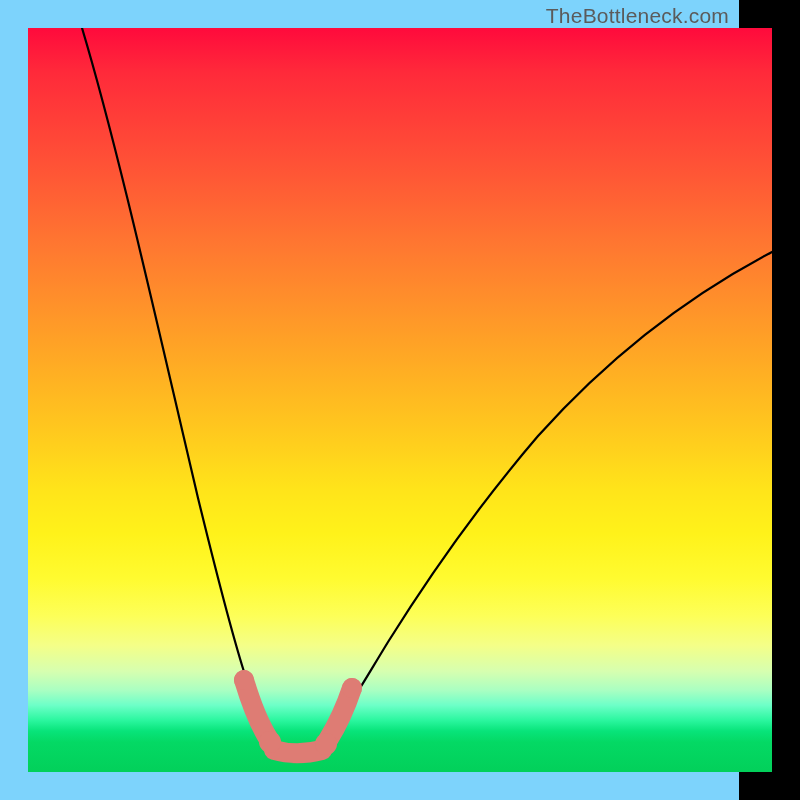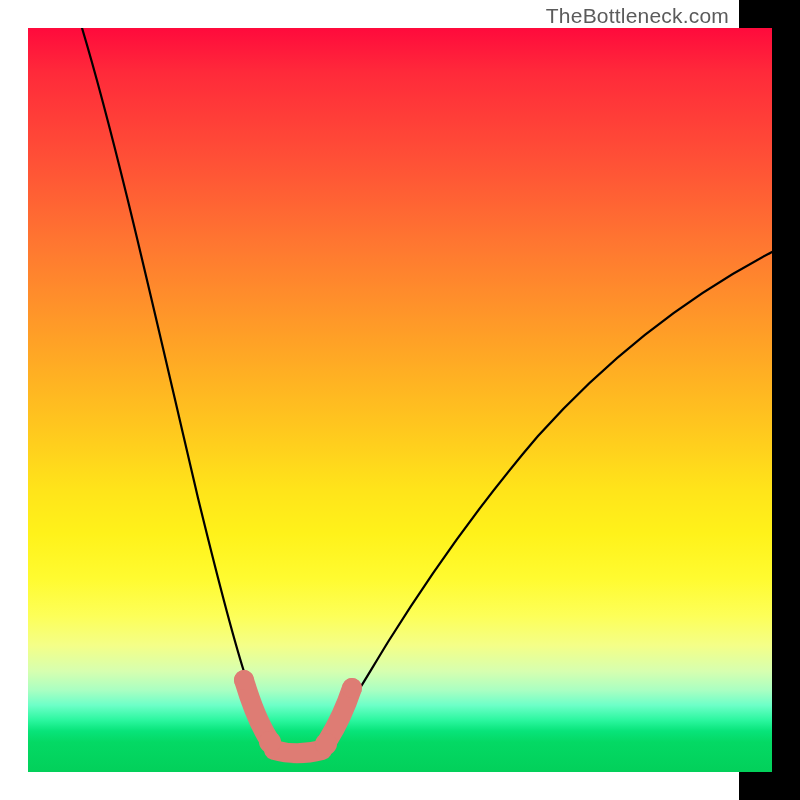--- a/index.html
+++ b/index.html
@@ -10,21 +10,21 @@
     background: #000;
     overflow: hidden;
     font-family: Arial, Helvetica, sans-serif;
   }
   .frame {
     position: absolute;
     left: 0;
     top: 0;
     width: 739px;
     height: 800px;
-    background: #ffffff;
+    background: #7dd3fc;
   }
   .plot {
     position: absolute;
     left: 28px;
     top: 28px;
     width: 744px;
     height: 744px;
     background: linear-gradient(to bottom,
       #ff0a3c 0%,
       #ff2a3a 6%,

